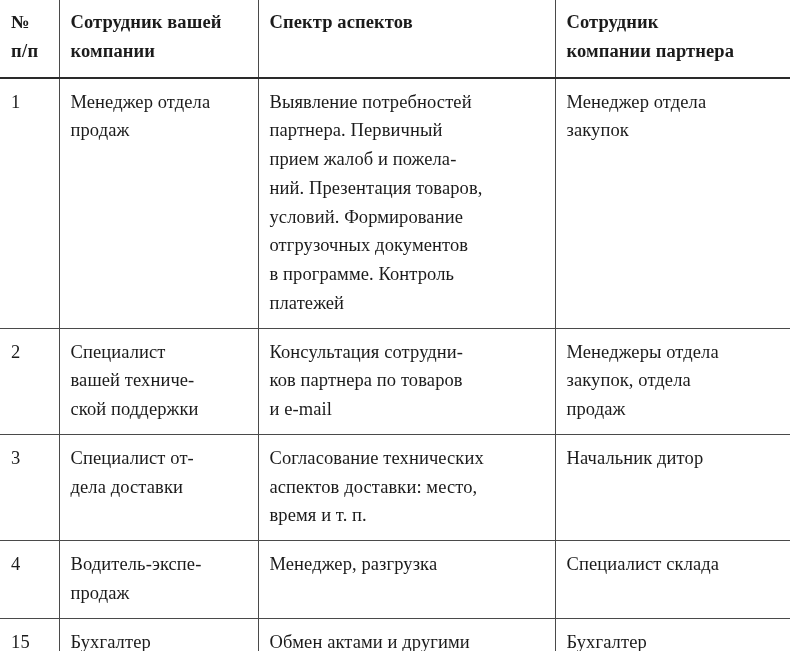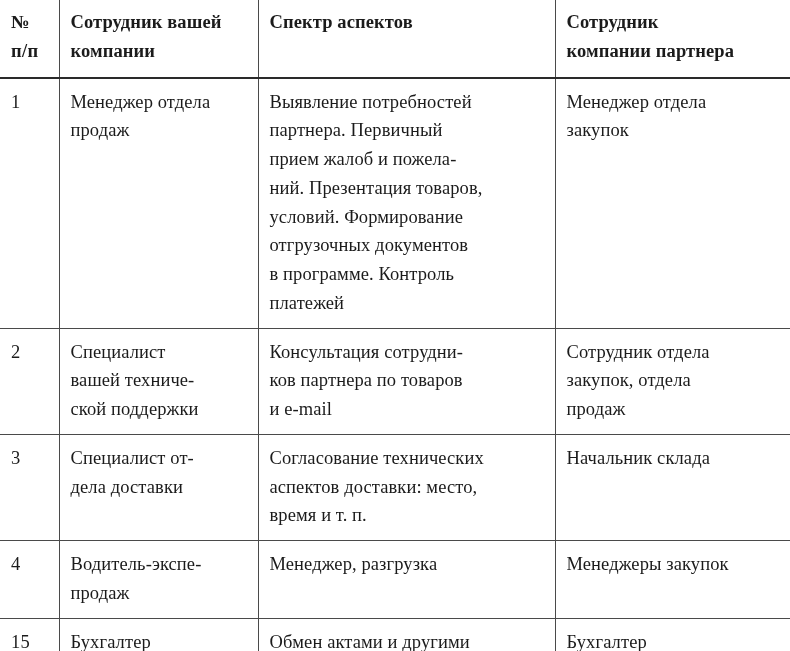--- a/index.html
+++ b/index.html
@@ -138,57 +138,57 @@
         <span class="cell-text">Специалист
 вашей техниче-
 ской поддержки</span>
       </td>
       <td>
         <span class="cell-text">Консультация сотрудни-
 ков партнера по товаров
 и e-mail</span>
       </td>
       <td>
-        <span class="cell-text">Сотрудник отдела
+        <span class="cell-text">Менеджеры отдела
 закупок, отдела
 продаж</span>
       </td>
     </tr>
 
     <tr class="r-3">
       <td class="num-cell">
         <span class="cell-text">3</span>
       </td>
       <td>
         <span class="cell-text">Специалист от-
 дела доставки</span>
       </td>
       <td>
         <span class="cell-text">Согласование технических
 аспектов доставки: место,
 время и т. п.</span>
       </td>
       <td>
-        <span class="cell-text">Начальник склада</span>
+        <span class="cell-text">Начальник дитор</span>
       </td>
     </tr>
 
     <tr class="r-4">
       <td class="num-cell">
         <span class="cell-text">4</span>
       </td>
       <td>
         <span class="cell-text">Водитель-экспе-
 продаж</span>
       </td>
       <td>
         <span class="cell-text">Менеджер, разгрузка</span>
       </td>
       <td>
-        <span class="cell-text">Менеджеры закупок</span>
+        <span class="cell-text">Специалист склада</span>
       </td>
     </tr>
 
     <tr class="r-5">
       <td class="num-cell">
         <span class="cell-text">15</span>
       </td>
       <td>
         <span class="cell-text">Бухгалтер</span>
       </td>

